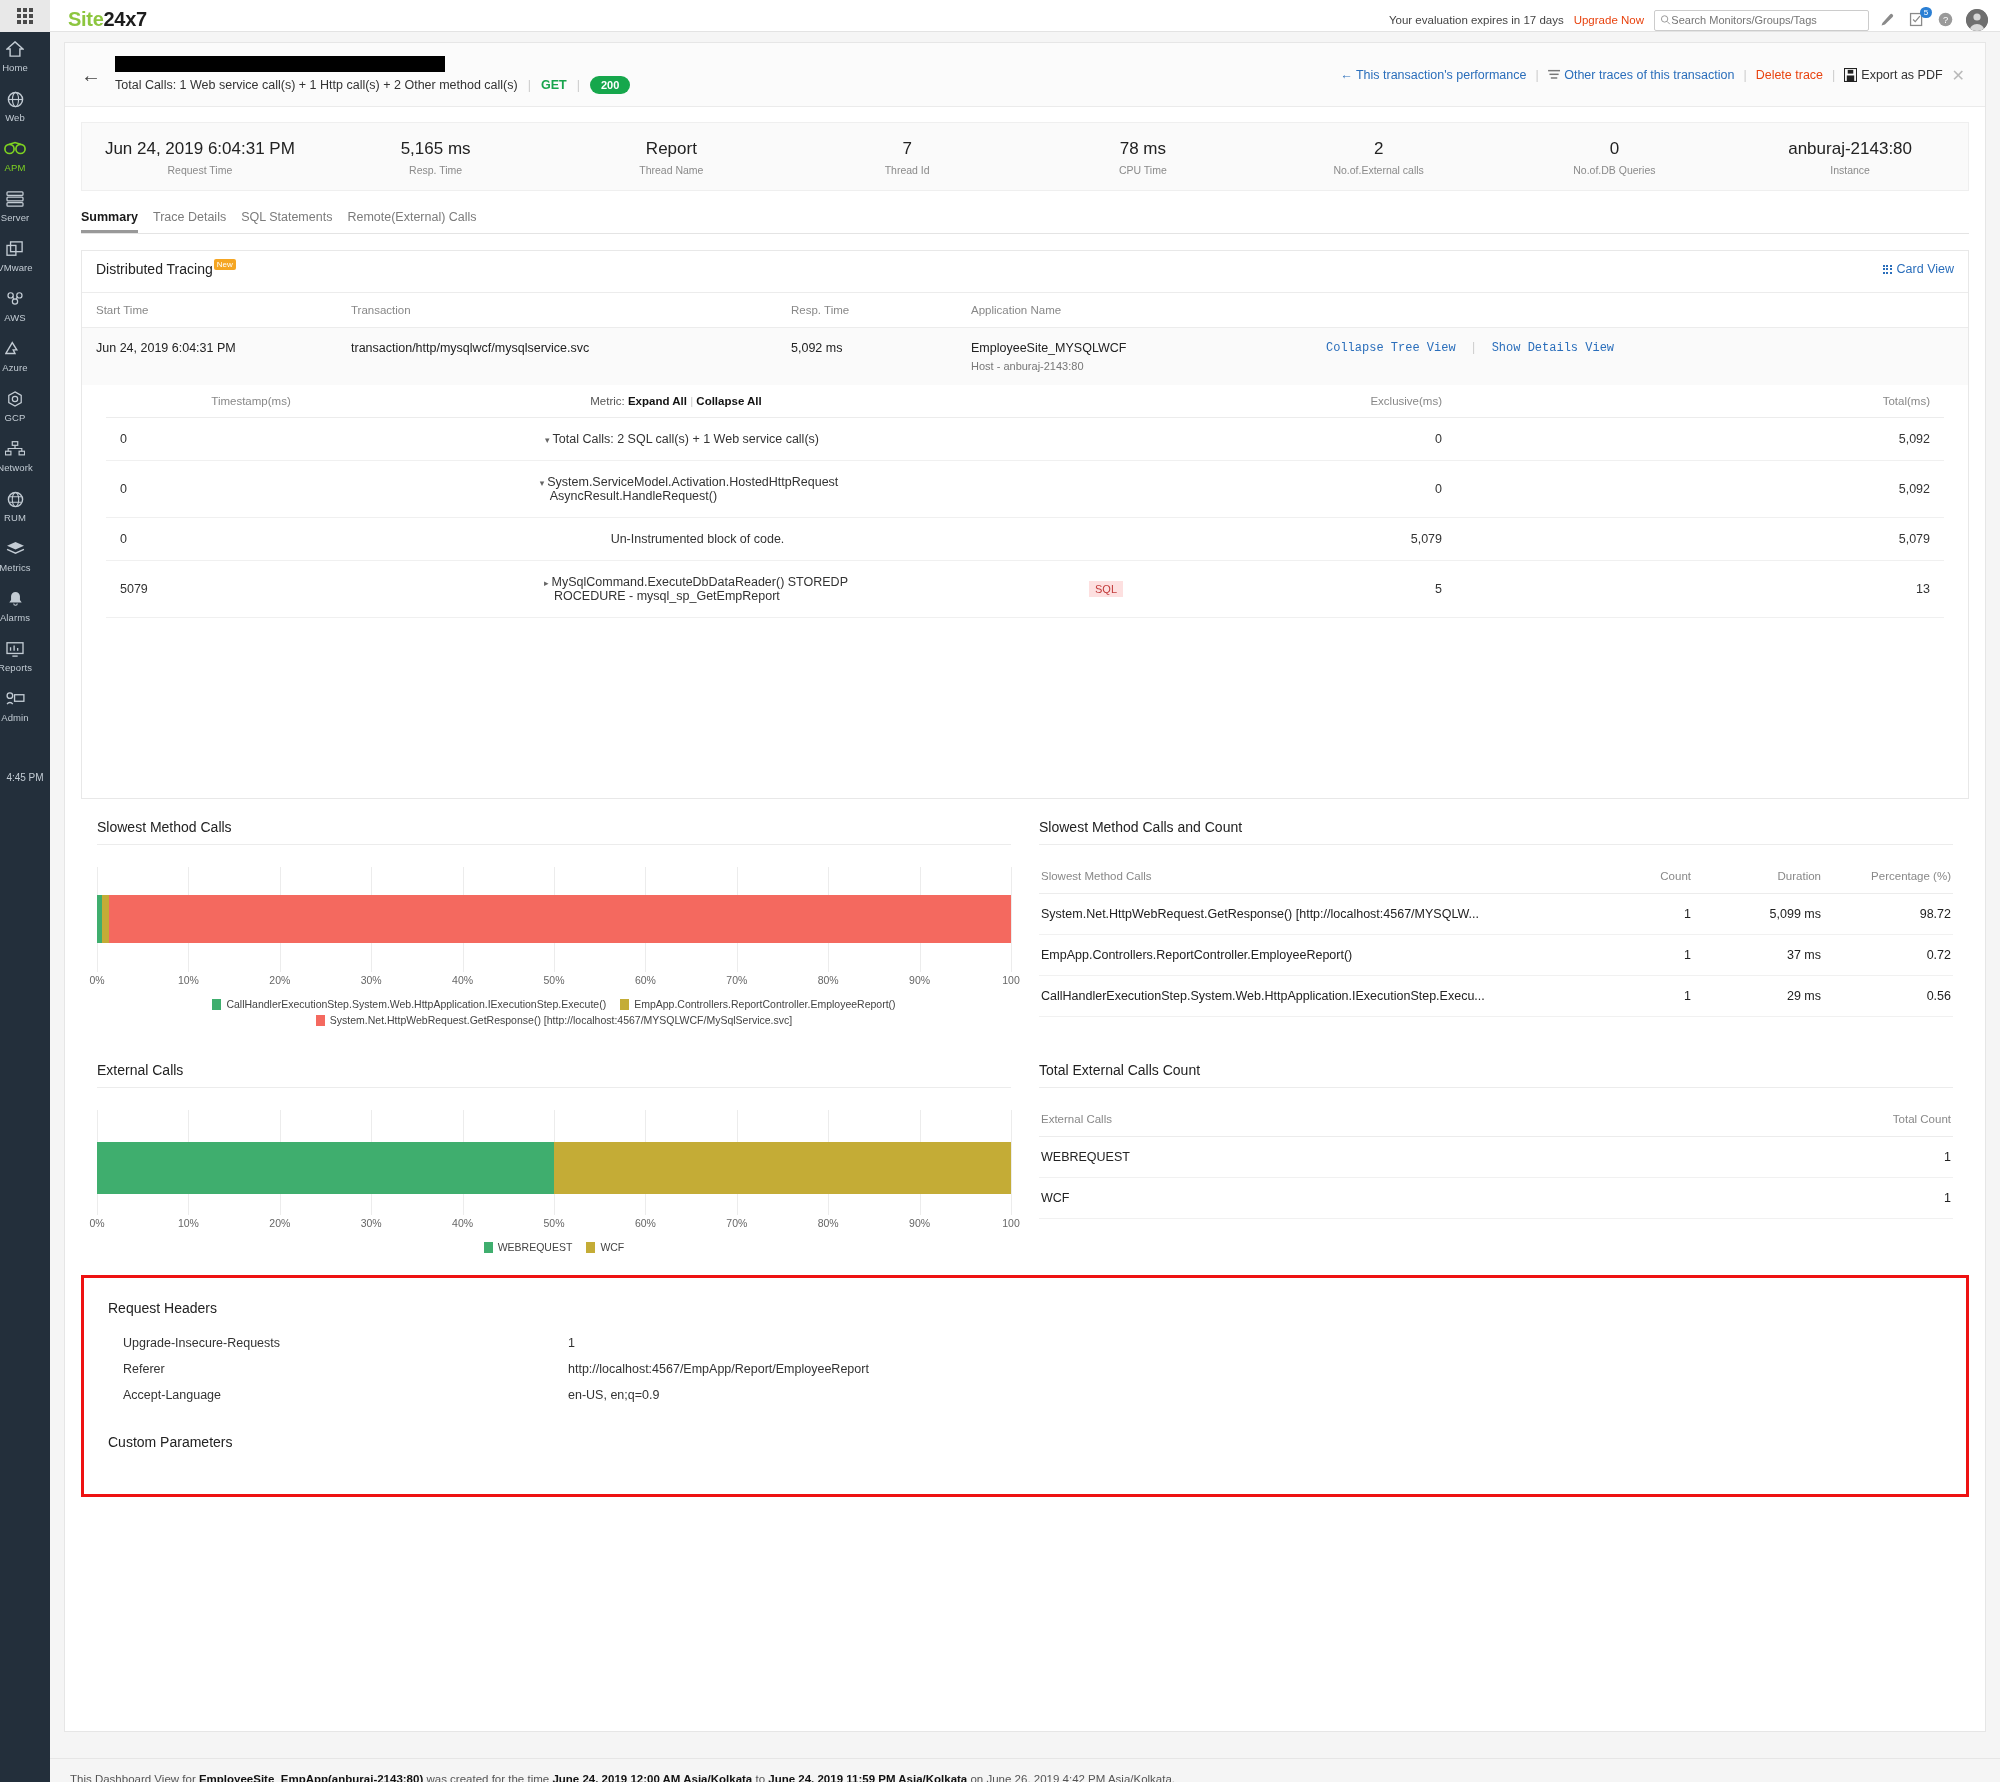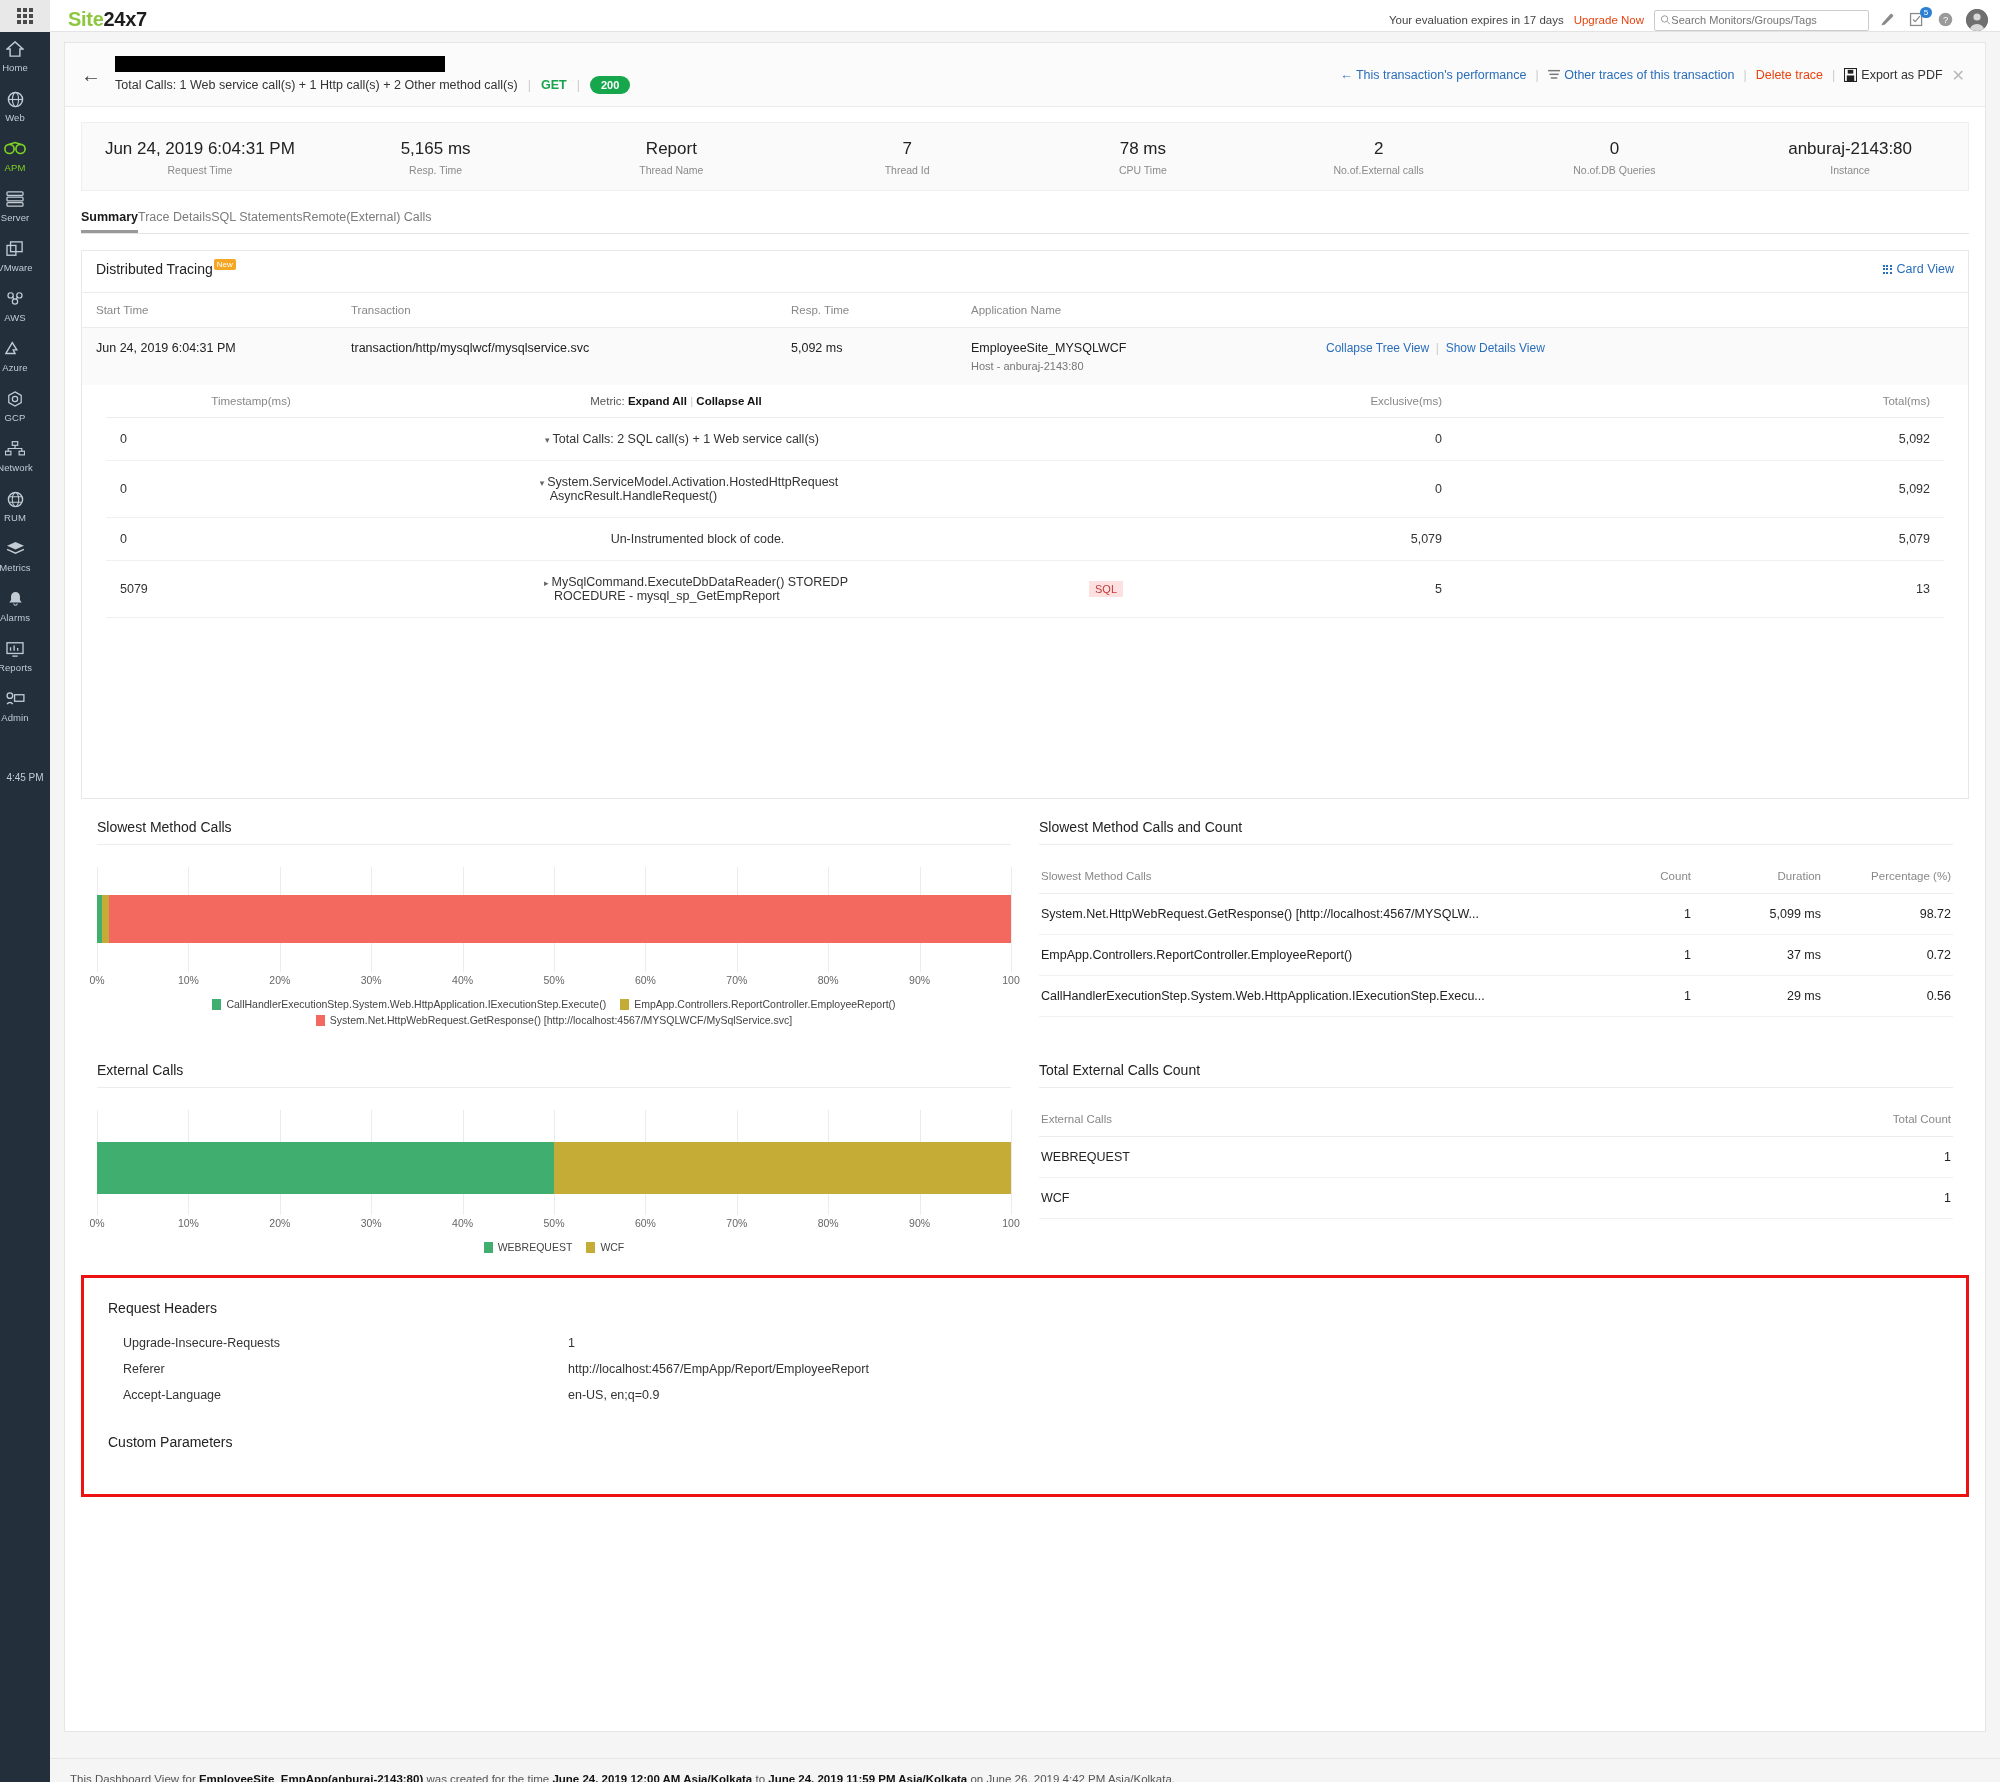--- a/index.html
+++ b/index.html
@@ -97,21 +97,21 @@
   
   .stats {
     display: flex; margin: 15px 16px 0; background: #fafafa; border: 1px solid #efefef;
     padding: 16px 0 14px;
   }
   .stat { flex: 1; text-align: center; }
   .stat .v { font-size: 17px; color: #222; font-weight: normal; }
   .stat .k { font-size: 10.5px; color: #8a8a8a; margin-top: 5px; }
 
   
-  .tabs { display: flex; margin: 19px 16px 16px; border-bottom: 1px solid #e4e4e4; }
+  .tabs { display: flex; gap: 15px; margin: 19px 16px 16px; border-bottom: 1px solid #e4e4e4; }
   .tab { font-size: 12.5px; color: #7b7b7b; padding: 0 0 6px; cursor: pointer; }
   .tab.active { color: #1a1a1a; font-weight: bold; border-bottom: 3px solid #999; }
 
   
   .panel { margin: 16px 16px 0; border: 1px solid #e8e8e8; }
   .panel-head {
     display: flex; align-items: center; padding: 10px 14px 15px;
     border-bottom: 1px solid #ececec;
   }
   .panel-title { font-size: 14px; color: #222; display:flex; align-items:flex-start; gap:1px;}
@@ -123,21 +123,21 @@
   .cv-grid { display:grid; grid-template-columns: repeat(3,2px); grid-gap:1.5px;}
   .cv-grid i { width:2px;height:2px;background:#2a6ebb;display:block;}
 
   table { width: 100%; border-collapse: collapse; }
   .dt-head th {
     font-size: 11.5px; color: #888; font-weight: normal; text-align: left;
     padding: 11px 14px; border-bottom: 1px solid #ececec;
   }
   .dt-row td { font-size: 12.5px; color: #222; padding: 13px 14px; background: #fafafa; vertical-align: top;}
   .dt-sub { font-size: 11px; color: #777; margin-top: 5px; }
-  .tree-links { font-size: 12px; }
+  .tree-links { font-size: 12px; font-family: Liberation Mono, monospace; }
   .tree-links a { color: #2a6ebb; text-decoration: none; cursor:pointer;}
 
   .tt-head th { font-size: 11.5px; color: #888; font-weight: normal; padding: 10px 14px; border-bottom:1px solid #ececec;}
   .tt-head th.c { text-align: center; color:#555;}
   .tt-head th.r { text-align: right; }
   .tt-row td { font-size: 12.5px; color: #333; padding: 14px 14px; border-bottom: 1px solid #f0f0f0; }
   .tt-row td.c { text-align: center; }
   .tt-row td.r { text-align: right; }
   .caret { color: #666; font-size: 9px; margin-right: 3px; }
   .sqlbadge { background: #fde0e0; color: #c23b3b; font-size: 11px; padding: 2px 6px; }

